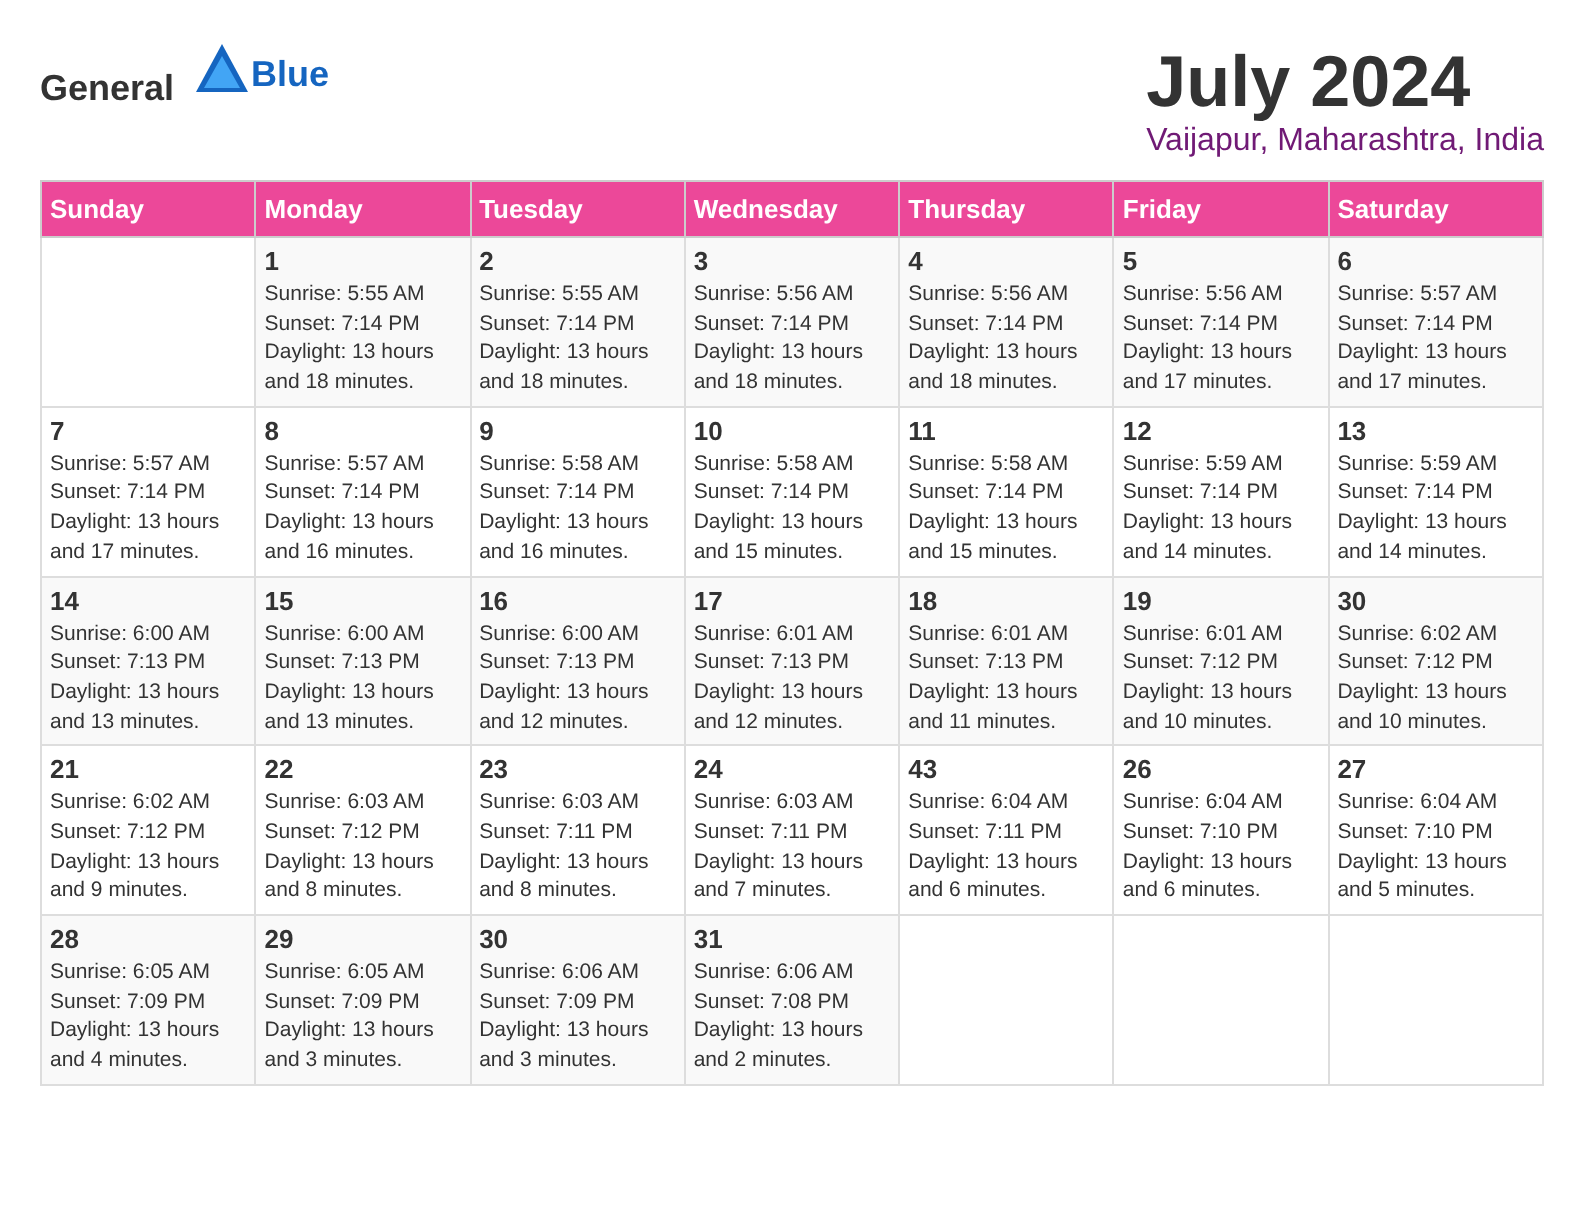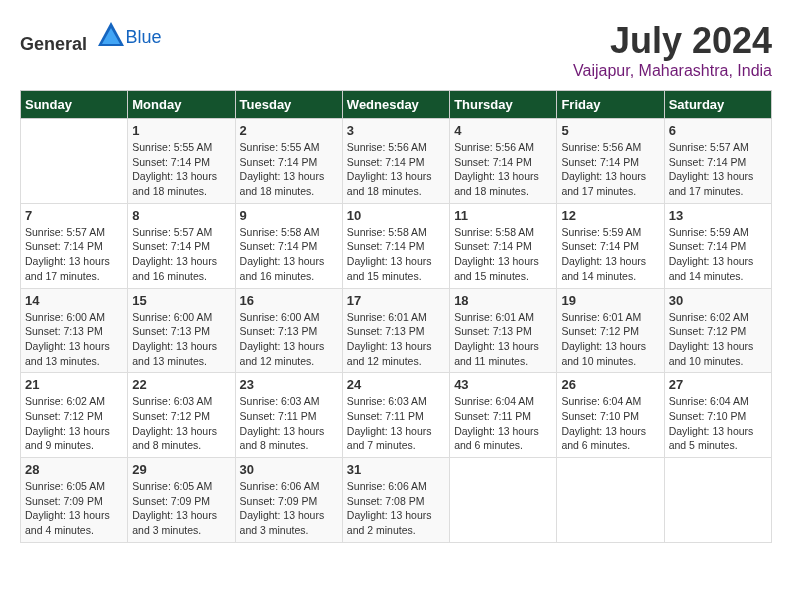--- a/index.html
+++ b/index.html
@@ -21,47 +21,46 @@
       align-items: center;
     }
     .logo-text-general {
       font-size: 18px;
       font-weight: bold;
       color: #333;
       margin-top: 12px;
     }
     .logo-text-blue {
       font-size: 18px;
-      font-weight: normal;
+      font-weight: bold;
       color: #1565c0;
     }
     .logo-icon {
       width: 30px;
       height: 30px;
       margin-left: 4px;
     }
     .title-area {
-      text-align: right;
     }
     .main-title {
       font-size: 36px;
       font-weight: bold;
       color: #333;
     }
     .subtitle {
       font-size: 16px;
       color: #701a75;
     }
     table {
       width: 100%;
       border-collapse: collapse;
       font-size: 11px;
     }
     thead tr {
-      background-color: #14532d;
+      background-color: #ec4899;
       color: #fff;
     }
     thead th {
       padding: 6px 4px;
       text-align: left;
       font-size: 13px;
       font-weight: bold;
       border: 1px solid #ccc;
     }
     tbody tr {

